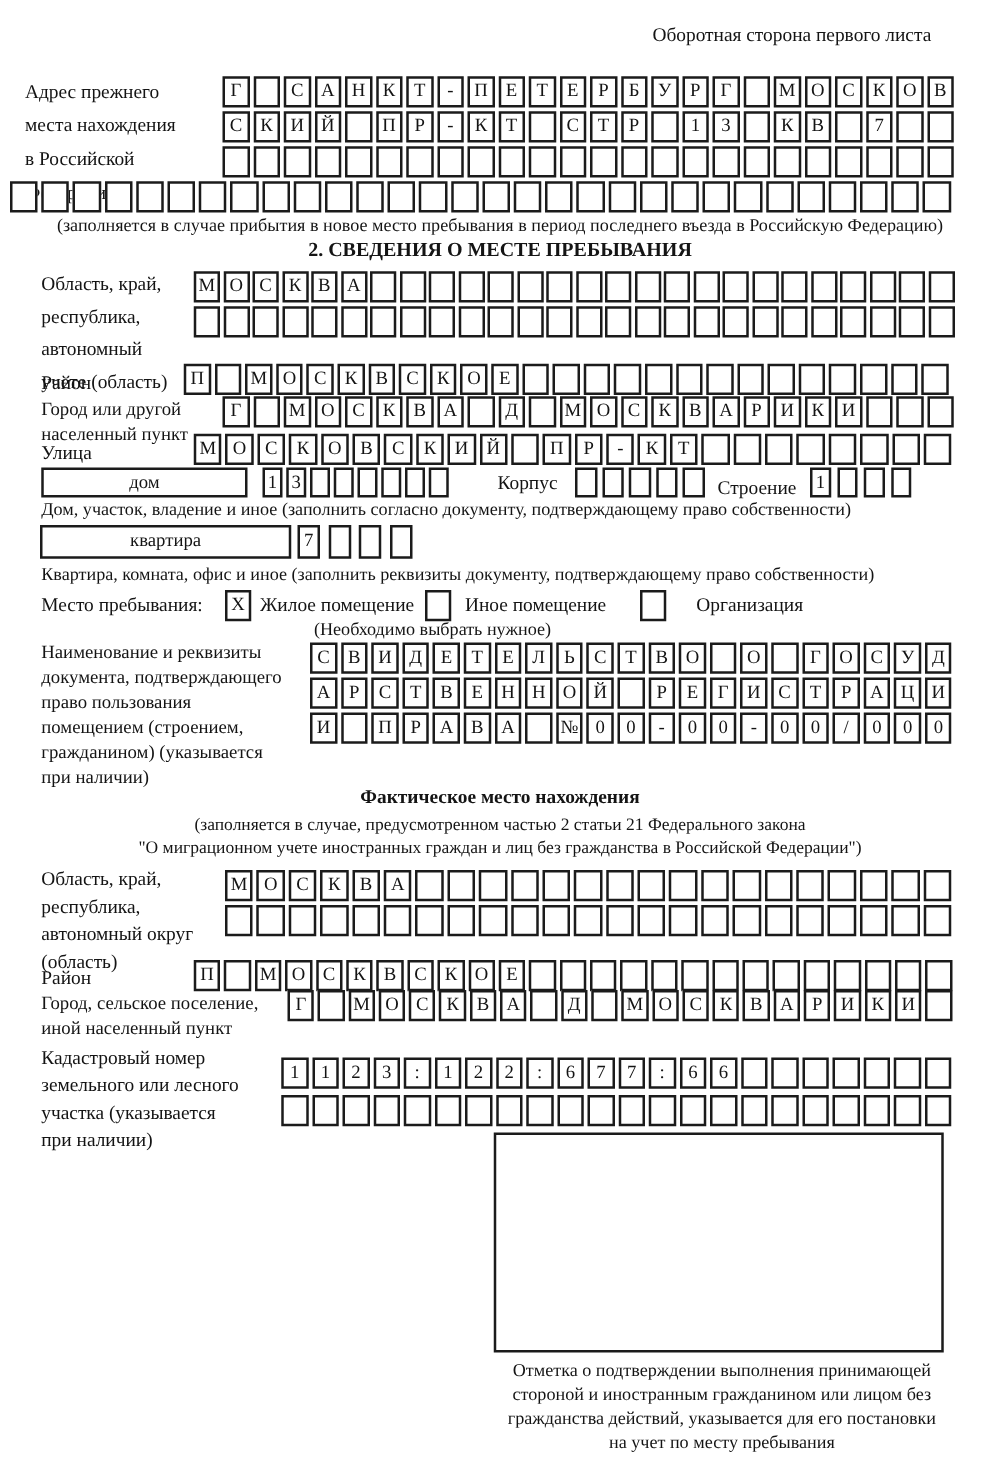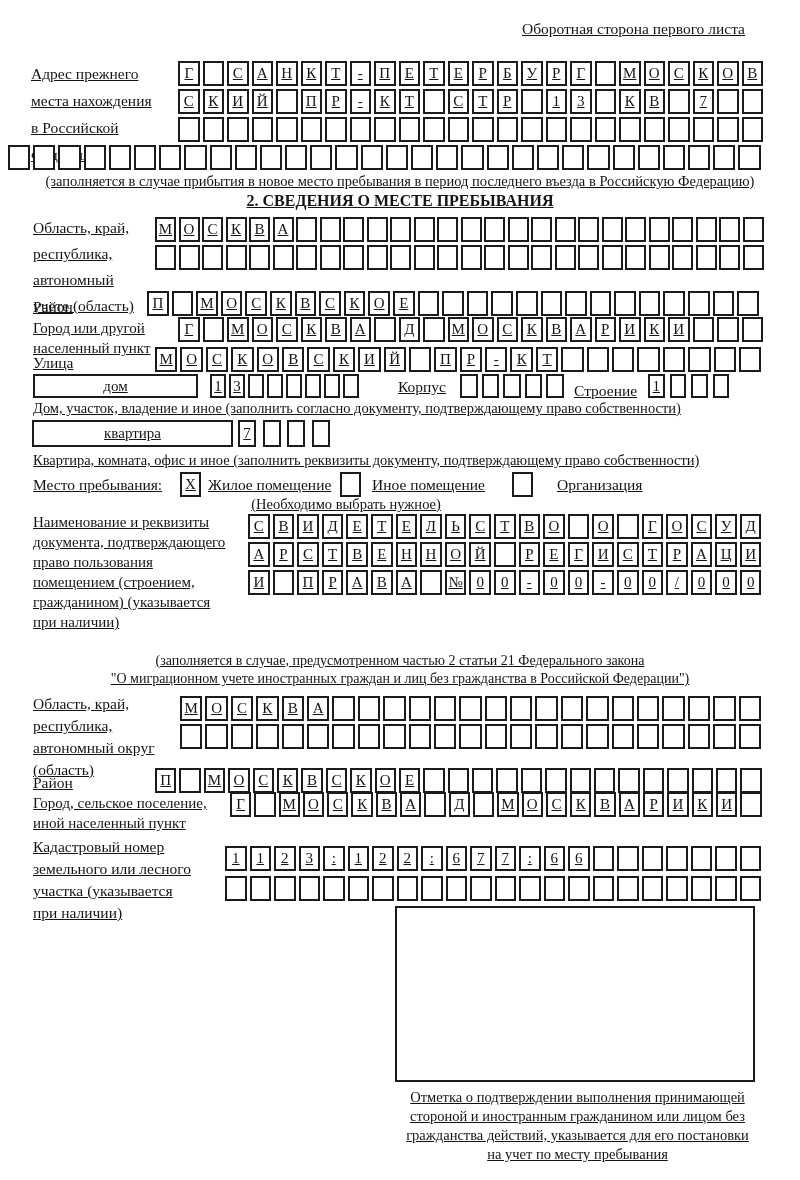--- a/index.html
+++ b/index.html
@@ -1,20 +1,20 @@
 <!DOCTYPE html>
 <html><head>
 <meta charset="utf-8">
 <style>
   html,body{margin:0;padding:0;background:#fff;}
   #page{
     position:relative;width:800px;height:1180px;background:#fff;
     font-family:"Liberation Serif","DejaVu Serif",serif;color:#141414;overflow:hidden;
   }
-  .abs{position:absolute;text-decoration:underline;}
+  .abs{position:absolute;}
   .lbl{font-size:15.5px;line-height:27px;white-space:nowrap;}
   .lbl-sm{font-size:15px;line-height:20px;white-space:nowrap;}
   .note{font-size:14.5px;white-space:nowrap;}
   .title{font-weight:bold;font-size:16px;}
   .cells{display:flex;gap:3px;}
   .cell{
     flex:0 0 auto;width:21.5px;height:25px;border:2px solid #1b1b1b;
     box-sizing:border-box;display:flex;align-items:center;justify-content:center;
     font-size:15px;line-height:1;background:#fff;
   }
@@ -29,21 +29,21 @@
   .center{text-align:center;}
   .bigbox{border:2px solid #1b1b1b;box-sizing:border-box;background:#fff;}
 </style>
 </head>
 <body>
 
 <div id="page">
 
   <div class="abs lbl" style="left:400px;top:15px;width:345px;text-align:right;">Оборотная сторона первого листа</div>
 
-  <div class="abs" style="left:31px;top:60px;">
+  <div class="abs" style="left:20px;top:60px;">
     <div class="lbl">Адрес прежнего</div>
     <div class="lbl">места нахождения</div>
     <div class="lbl">в Российской</div>
     <div class="lbl">Федерации</div>
   </div>
 
   <div class="abs cells" style="left:178px;top:61px;">
       <span class="cell">Г</span>
       <span class="cell"></span>
       <span class="cell">С</span>
@@ -426,20 +426,21 @@
       <span class="cell" style="width: 21.6px;">0</span>
       <span class="cell" style="width: 21.6px;">-</span>
       <span class="cell" style="width: 21.6px;">0</span>
       <span class="cell" style="width: 21.6px;">0</span>
       <span class="cell" style="width: 21.6px;">/</span>
       <span class="cell" style="width: 21.6px;">0</span>
       <span class="cell" style="width: 21.6px;">0</span>
       <span class="cell" style="width: 21.6px;">0</span>
     </div>
 
+  <div class="abs center" style="left:0;top:629px;width:800px;font-weight:bold;font-size:15.5px;">Фактическое место нахождения</div>
   <div class="abs center" style="left:0;top:653px;width:800px;font-size:14px;">(заполняется в случае, предусмотренном частью 2 статьи 21 Федерального закона</div>
   <div class="abs center" style="left:0;top:671px;width:800px;font-size:14px;">"О миграционном учете иностранных граждан и лиц без гражданства в Российской Федерации")</div>
 
   <div class="abs" style="left:33px;top:693px;">
     <div class="lbl" style="line-height:22px;">Область, край,</div>
     <div class="lbl" style="line-height:22px;">республика,</div>
     <div class="lbl" style="line-height:22px;">автономный округ</div>
     <div class="lbl" style="line-height:22px;">(область)</div>
   </div>
   <div class="abs cells" style="left:180px;top:696px;--cw:22.4px;">

